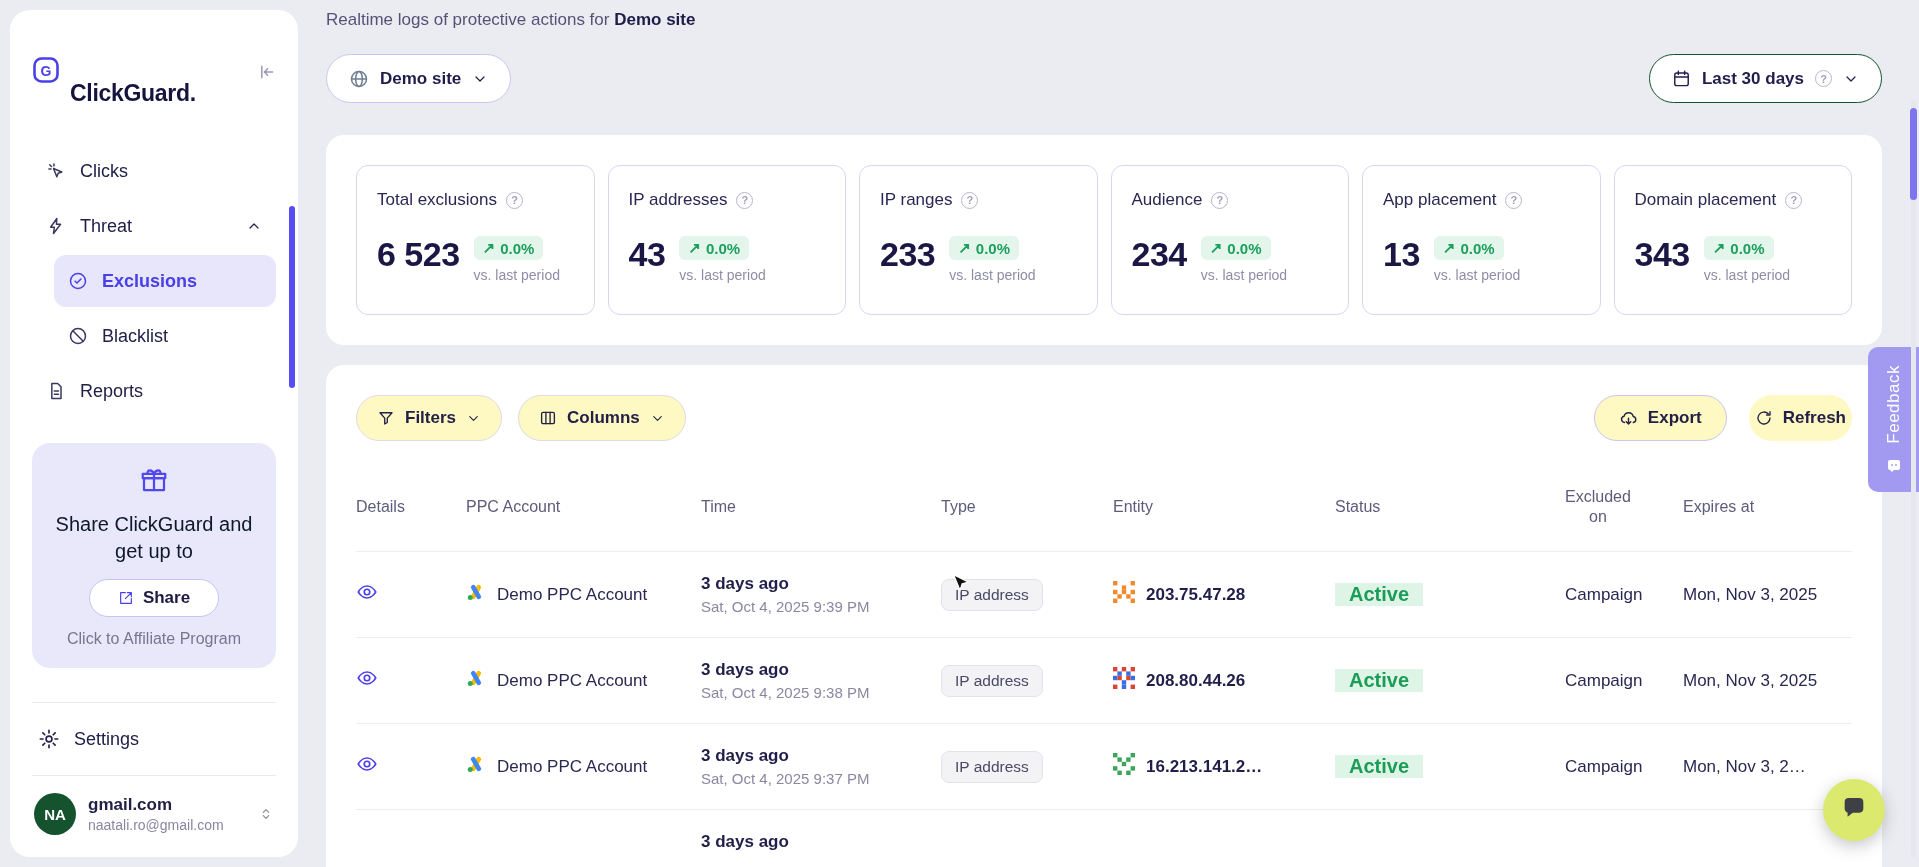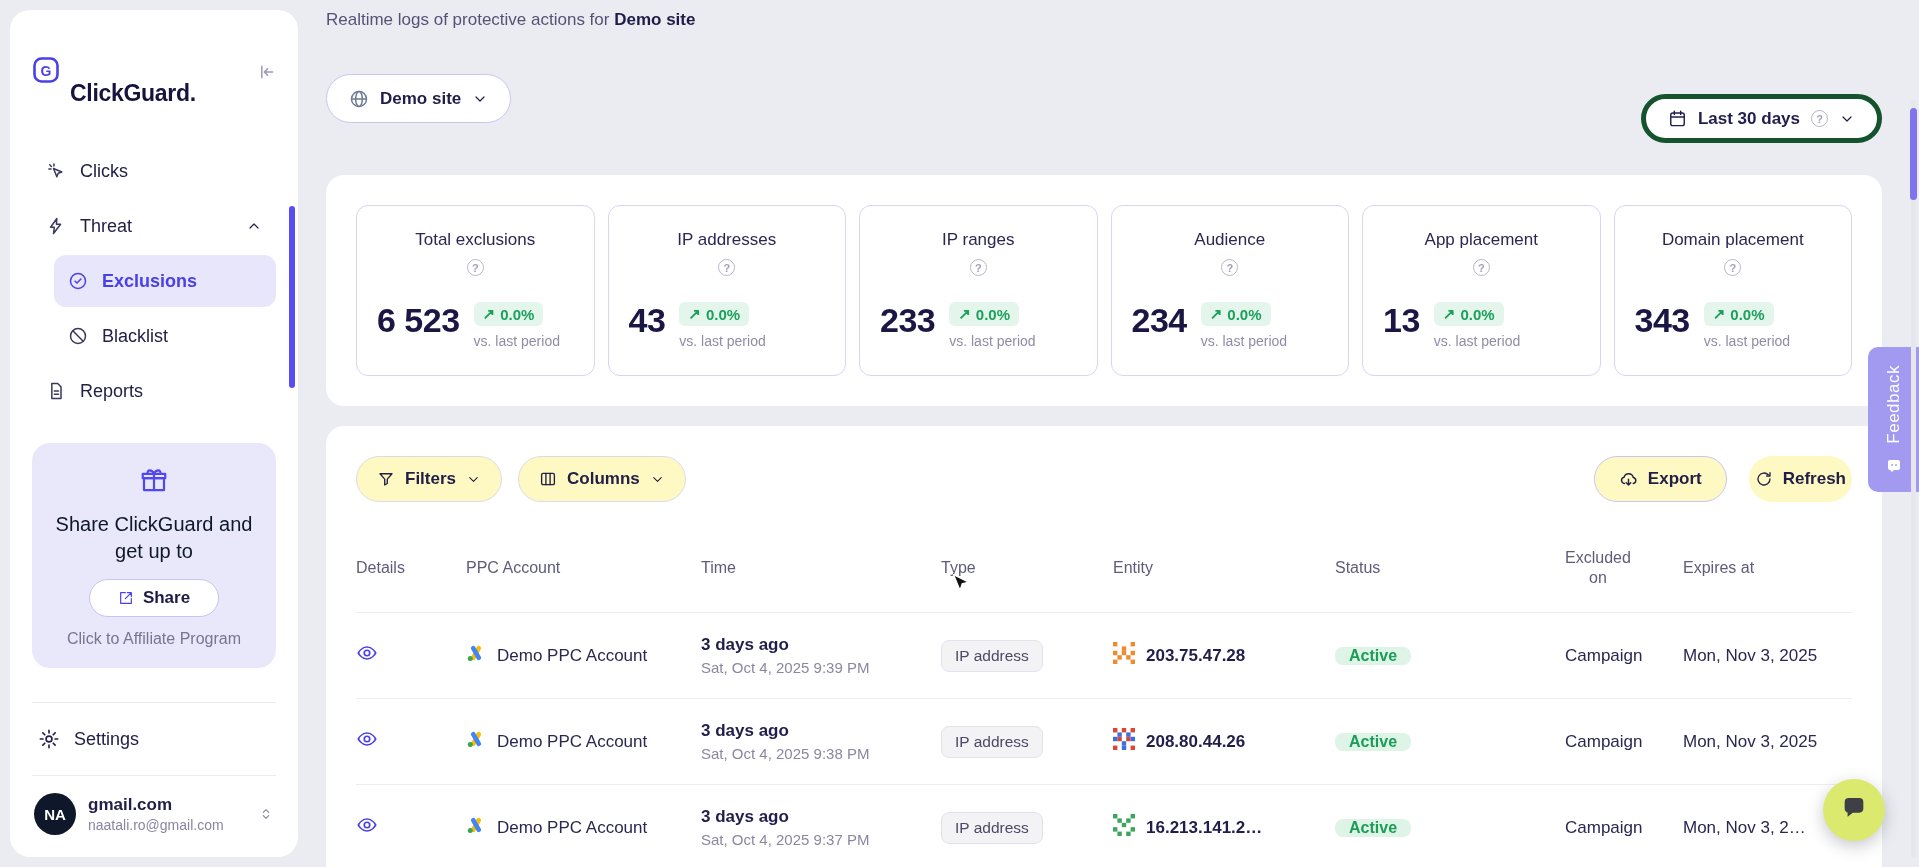--- a/index.html
+++ b/index.html
@@ -30,41 +30,41 @@
   .share-btn { margin-top:14px; display:inline-flex; align-items:center; gap:9px; height:38px; padding:0 28px;
                background:#fff; border:1px solid #c7c3f2; border-radius:19px; font-size:17px; font-weight:600;
                color:#1d1a45; cursor:pointer; }
   .aff-link { margin-top:13px; font-size:16px; color:#77758f; cursor:pointer; }
 
   .side-spacer { flex:1; }
   .divider { height:1px; background:#eaeaf0; margin:13px 0; }
   .settings-row { display:flex; align-items:center; gap:14px; height:46px; padding:0 6px; font-size:18px;
                   font-weight:500; cursor:pointer; }
   .user-row { display:flex; align-items:center; gap:12px; padding:4px 2px 0; cursor:pointer; }
-  .avatar { width:42px; height:42px; border-radius:50%; background:#0f172a; color:#fff; font-size:15px; font-weight:700;
+  .avatar { width:42px; height:42px; border-radius:50%; background:#14532d; color:#fff; font-size:15px; font-weight:700;
             display:flex; align-items:center; justify-content:center; flex:0 0 auto;text-align:center; }
   .user-name { font-size:17px; font-weight:600; color:#232048; }
   .user-email { font-size:14px; color:#8886a0; margin-top:2px; }
   .user-caret { margin-left:auto; color:#8a88a0; }
 
   
   .main { position:absolute; left:298px; top:0; right:0; bottom:0; padding:10px 37px 0 28px; }
   .subtitle { font-size:17px; color:#565277; }
   .subtitle b { color:#1f1c49; font-weight:700; }
 
   .selector-row { margin-top:24px; display:flex; align-items:center; gap:16px; }
   .pill { display:inline-flex; align-items:center; gap:11px; height:49px; padding:0 22px; background:#fff;
           border:1.5px solid #c9c5f1; border-radius:25px; font-size:17px; font-weight:700; color:#201d4c; cursor:pointer; }
-  .pill.date { margin-left:auto; border:5px solid #14532d; font-weight:600;margin-top:40px; }
+  .pill.date { margin-left:auto; border:1px solid #14532d; font-weight:600; }
   .help-badge { width:17px; height:17px; border:1.3px solid #b7b5cc; border-radius:50%; color:#a3a1ba; font-size:11px;
                 font-weight:700; display:inline-flex; align-items:center; justify-content:center; cursor:pointer; }
 
   .stats-panel { margin-top:32px; background:#fff; border-radius:18px; padding:30px; display:flex; gap:13px; }
   .stat-card { flex:1; border:1px solid #d8d5f2; border-radius:12px; padding:24px 20px 26px; min-height:150px; background:#fff; }
-  .stat-title { display:flex; align-items:center; gap:9px; font-size:17px; font-weight:500; color:#2a2752;flex-direction:column; }
+  .stat-title { display:flex; align-items:center; gap:9px; font-size:17px; font-weight:500; color:#2a2752; }
   .stat-value-row { margin-top:26px; display:flex; align-items:flex-start; gap:14px; }
   .stat-number { font-size:34px; font-weight:800; color:#1b1744; letter-spacing:-0.5px; line-height:1.1; }
   .delta-col { display:flex; flex-direction:column; gap:7px; }
   .delta-badge { display:inline-flex; align-items:center; gap:5px; background:#e4f6ec; color:#1ca05c;
                  font-size:15px; font-weight:700; padding:3px 9px; border-radius:6px; width:max-content; }
   .delta-caption { font-size:14px; color:#8f8da6; }
 
   .table-panel { margin-top:20px; background:#fff; border-radius:18px 18px 0 0; padding:30px 30px 0; height:520px; }
   .toolbar { display:flex; align-items:center; gap:16px; }
   .tool-btn { display:inline-flex; align-items:center; gap:10px; height:46px; padding:0 20px; background:#fef9c3;
@@ -76,22 +76,22 @@
   table.data-table { margin-top:46px; width:100%; border-collapse:collapse; }
   .data-table th { text-align:left; font-size:16px; font-weight:400; color:#5e5c7a; padding:0 0 24px; vertical-align:middle; }
   .th-wrap { width:min-content; text-align:center; line-height:1.25; }
   .data-table td { padding:22px 0; border-top:1px solid #ededf2; font-size:17px; color:#2a2751; vertical-align:middle; }
   .acct-cell, .entity-cell { display:flex; align-items:center; gap:11px; }
   .entity-cell { font-weight:600; color:#211e4a; }
   .time-rel { font-size:17px; font-weight:600; color:#211e4a; }
   .time-abs { font-size:15px; color:#8a88a0; margin-top:4px; }
   .type-pill { display:inline-block; background:#f3f3f6; border:1px solid #e2e2ea; border-radius:8px;
                padding:6px 13px; font-size:15.5px; font-weight:500; color:#4b4965; }
-  .status-pill { display:inline-block; background:#def4e6; color:#1b9d58; border-radius:8px; padding:0 14px;
-                 font-size:16px; font-weight:600; }
+  .status-pill { display:inline-block; background:#def4e6; color:#1b9d58; border-radius:0; padding:0 14px;
+                 font-size:20px; font-weight:600; }
   .eye-btn { color:#4b40e8; cursor:pointer; display:inline-block; }
 
   
   .feedback-tab { position:absolute; right:0; top:347px; width:51px; background:#a29af0; color:#fff;
                   border-radius:10px 0 0 10px; padding:18px 0 14px; display:flex; flex-direction:column;
                   align-items:center; gap:14px; cursor:pointer; }
   .feedback-text { writing-mode:vertical-rl; transform:rotate(180deg); font-size:17px; letter-spacing:0.5px; }
   .page-scroll-track { position:absolute; right:3px; top:100px; bottom:10px; width:5px; background:#e6e6ee; border-radius:3px; }
   .page-scroll-thumb { position:absolute; right:2px; top:108px; width:7px; height:92px; background:#7d74ee; border-radius:4px; cursor:grab; }
   .chat-btn { position:absolute; right:34px; bottom:26px; width:62px; height:62px; border-radius:50%; background:#dbe96f;

